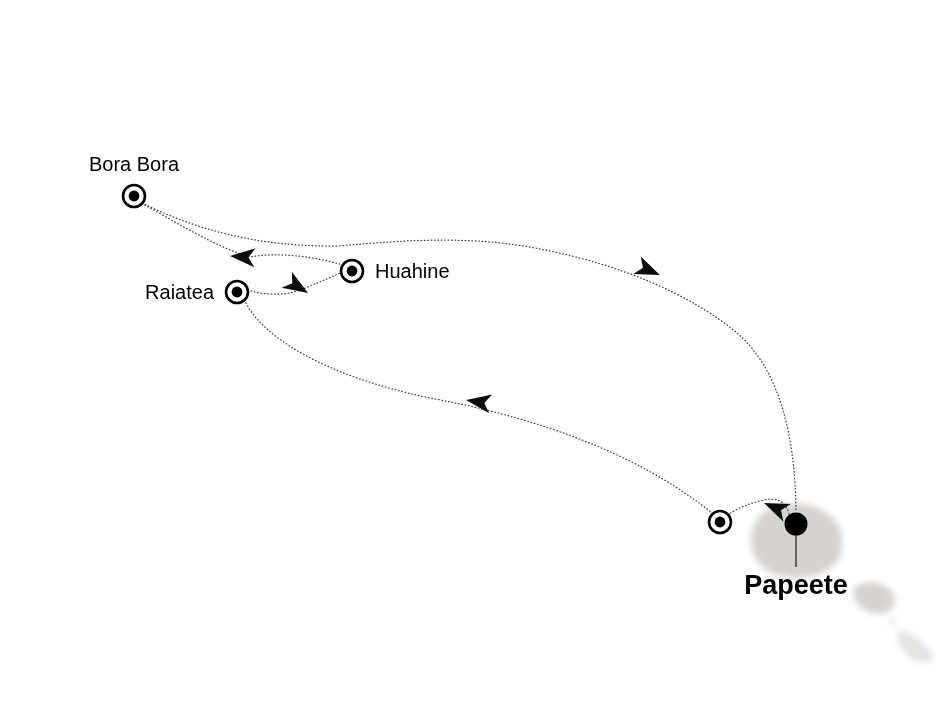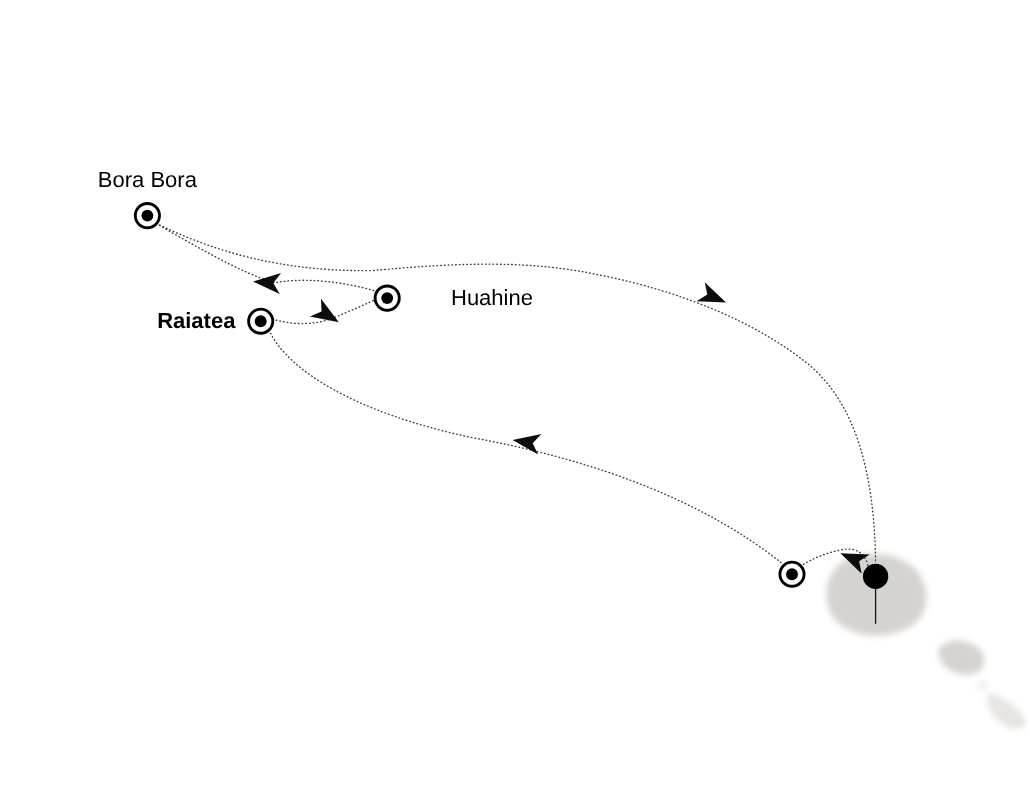--- a/index.html
+++ b/index.html
@@ -12,22 +12,22 @@
   }
   .stage svg{position:absolute;left:0;top:0;}
   .port-label{
     position:absolute;
     color:#000000;
     font-size:20px;
     line-height:22px;
     white-space:nowrap;
   }
   .lbl-bora   {left:134px;top:153px;transform:translateX(-50%);}
-  .lbl-raiatea{right:722px;top:281px;font-weight:bold;}
-  .lbl-huahine{left:375px;top:260px;margin-left:35px;}
+  .lbl-raiatea{right:722px;top:281px;}
+  .lbl-huahine{left:375px;top:260px;}
   .lbl-moorea {right:231px;top:511px;}
   .lbl-papeete{
     left:796px;top:570px;transform:translateX(-50%);
     font-size:27px;font-weight:bold;line-height:30px;
   }
 </style>
 </head>
 <body>
 
 <div class="stage">
@@ -82,14 +82,15 @@
       <g>
         <circle cx="796" cy="524" r="11.5" fill="#000000"></circle>
         <line x1="796" y1="535" x2="796" y2="567" stroke="#1a1a1a" stroke-width="1.2"></line>
       </g>
     </g>
   </svg>
 
   <div class="port-label lbl-bora">Bora Bora</div>
   <div class="port-label lbl-raiatea">Raiatea</div>
   <div class="port-label lbl-huahine">Huahine</div>
+  <div class="port-label lbl-papeete">Papeete</div>
 
 </div>
 
 </body></html>

